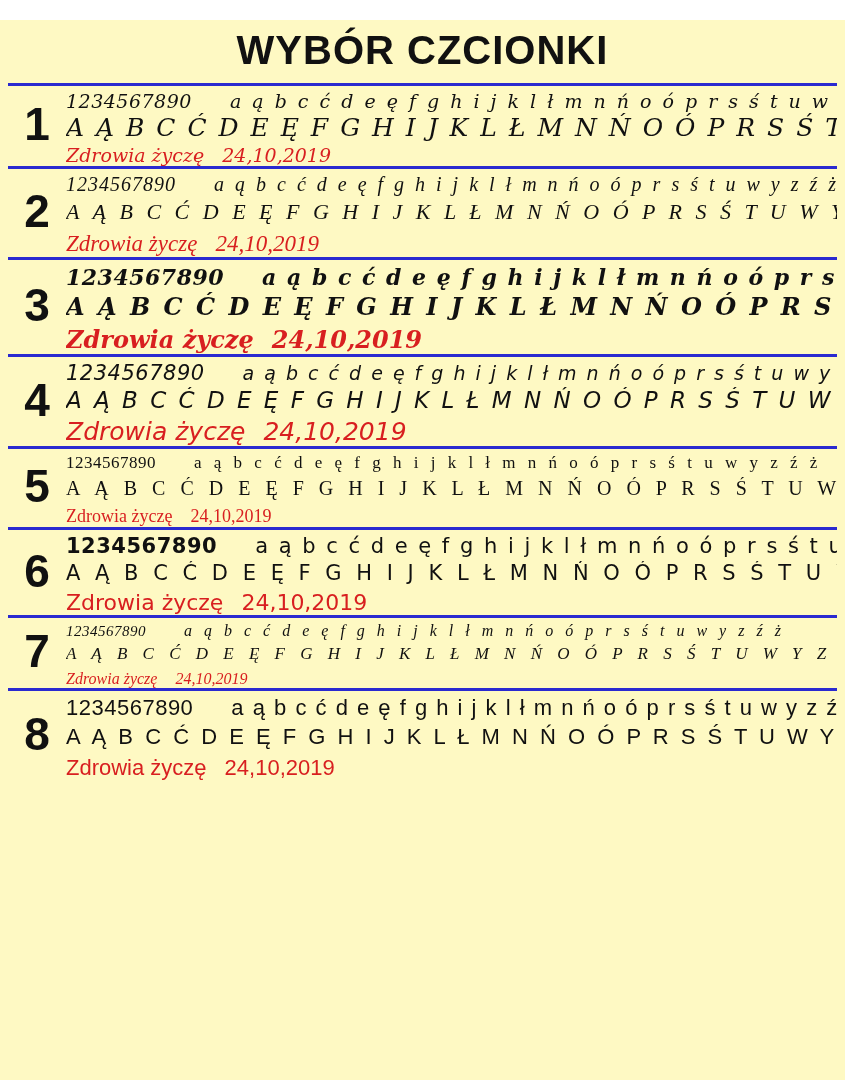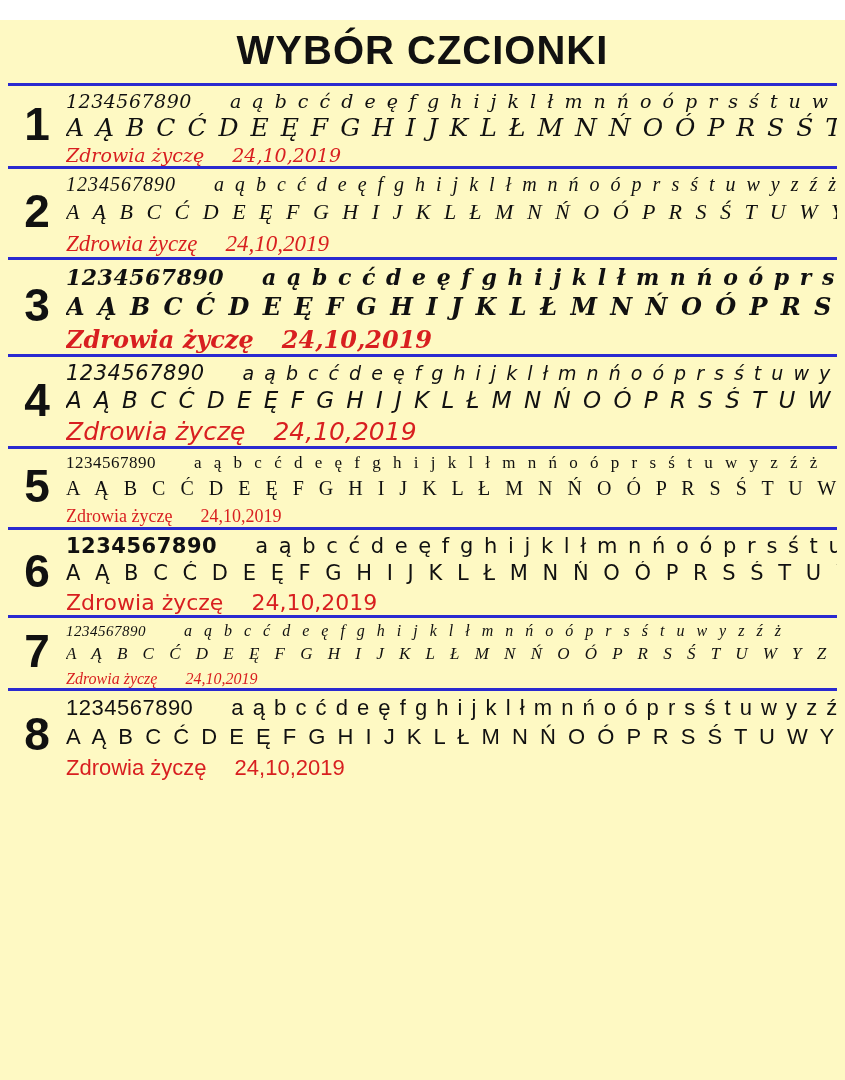--- a/index.html
+++ b/index.html
@@ -77,21 +77,21 @@
   }
   .lower {
     flex: 1 1 auto;
   }
   .upper {
     display: block;
   }
   .greeting-row {
     display: flex;
     align-items: flex-start;
-    gap: 28px;
+    gap: 18px;
     color: #d81f20;
   }
   .greeting, .date {
     color: #d81f20;
   }
 
   
   .s1 .line { font-family: "DejaVu Serif", serif; font-style: italic; }
   .s1 .digits { font-size: 19px; letter-spacing: 0.5px; }
   .s1 .lower { font-size: 19px; letter-spacing: 2.5px; }

